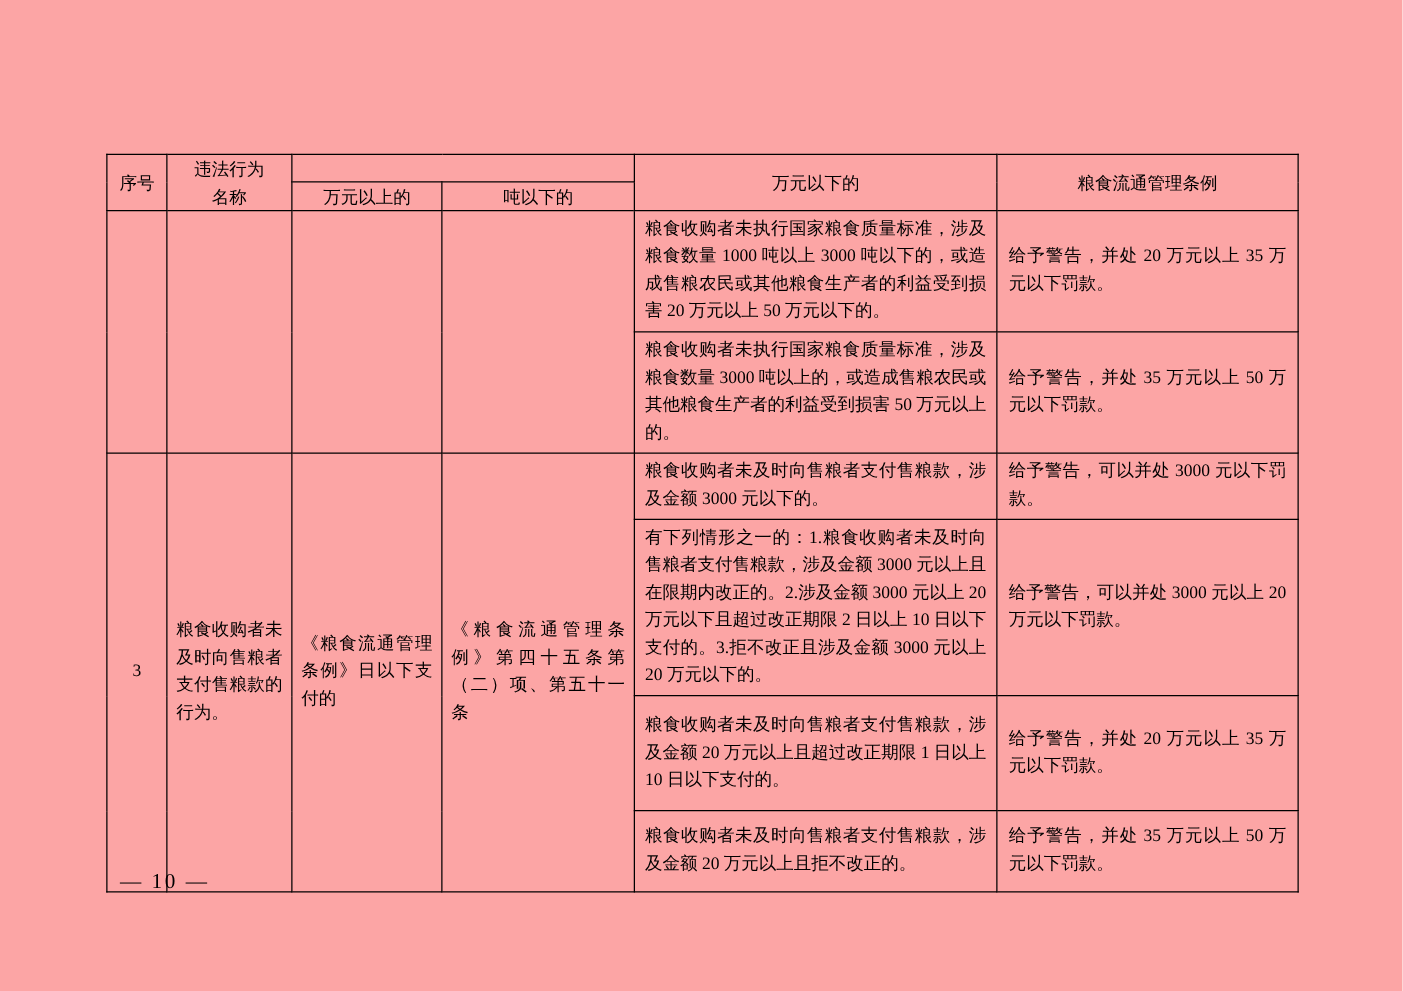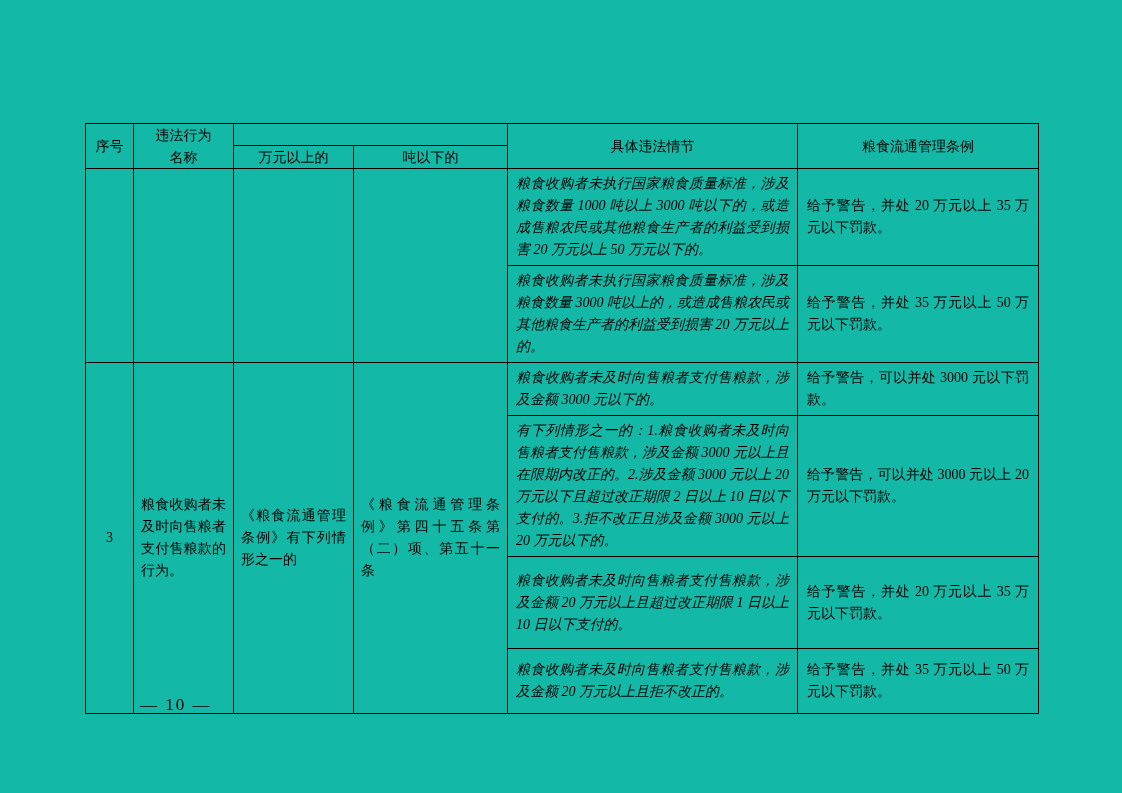--- a/index.html
+++ b/index.html
@@ -1,21 +1,21 @@
 <!DOCTYPE html>
 <html><head>
 <meta charset="utf-8">
 <style>
   * { margin: 0; padding: 0; box-sizing: border-box; }
   html, body { background: #ffffff; }
   .page {
     position: relative;
     width: 1122px;
     height: 793px;
-    background: #14b8a6;
+    background: #fca5a5;
     font-family: "Liberation Serif", "DejaVu Serif", serif;
     color: #000000;
     overflow: hidden;
   }
   table.vtable {
     position: absolute;
     left: 85px;
     top: 123px;
     width: 953px;
     border-collapse: collapse;
@@ -34,30 +34,29 @@
     font-size: 14px;
     text-align: center;
     padding: 0 2px;
   }
   th.hdr .wrap4 {
     display: inline-block;
     max-width: 4.2em;
   }
   td.cno { text-align: center; }
   td.cname, td.cbasis { padding: 4px 7px; text-align: justify; }
-  td.ccirc { padding: 4px 8px; text-align: justify; font-style: italic; }
+  td.ccirc { padding: 4px 8px; text-align: justify; }
   td.cpen  { padding: 4px 9px; text-align: justify; }
   .footer-pagenum {
     position: absolute;
     left: 96px;
     top: 695px;
     font-size: 17px;
     letter-spacing: 2px;
     font-family: "Liberation Serif", "DejaVu Serif", serif;
-    margin-left: 44px;
   }
 </style>
 </head>
 <body>
 
 <div class="page">
 
   <table class="vtable">
     <colgroup>
       <col style="width:48px">
@@ -66,45 +65,45 @@
       <col style="width:154px">
       <col style="width:290px">
       <col style="width:241px">
     </colgroup>
 
     <tbody>
         <tr style="height:22px">
       <th class="hdr" rowspan="2">序号</th>
       <th class="hdr" rowspan="2"><span class="wrap4">违法行为名称</span></th>
       <th class="hdr" colspan="2"></th>
-      <th class="hdr" rowspan="2">具体违法情节</th>
+      <th class="hdr" rowspan="2">万元以下的</th>
       <th class="hdr" rowspan="2">粮食流通管理条例</th>
     </tr>
     <tr style="height:23px">
       <th class="hdr">万元以上的</th>
       <th class="hdr">吨以下的</th>
     </tr>
 
     <tr style="height:96px">
       <td class="cno" rowspan="2"></td>
       <td class="cname" rowspan="2"></td>
       <td class="cbasis" rowspan="2"></td>
       <td class="cbasis" rowspan="2"></td>
       <td class="ccirc">粮食收购者未执行国家粮食质量标准，涉及粮食数量 1000 吨以上 3000 吨以下的，或造成售粮农民或其他粮食生产者的利益受到损害 20 万元以上 50 万元以下的。</td>
       <td class="cpen">给予警告，并处 20 万元以上 35 万元以下罚款。</td>
     </tr>
     <tr style="height:66px">
-      <td class="ccirc">粮食收购者未执行国家粮食质量标准，涉及粮食数量 3000 吨以上的，或造成售粮农民或其他粮食生产者的利益受到损害 20 万元以上的。</td>
+      <td class="ccirc">粮食收购者未执行国家粮食质量标准，涉及粮食数量 3000 吨以上的，或造成售粮农民或其他粮食生产者的利益受到损害 50 万元以上的。</td>
       <td class="cpen">给予警告，并处 35 万元以上 50 万元以下罚款。</td>
     </tr>
 
     <tr style="height:52px">
       <td class="cno" rowspan="4">3</td>
       <td class="cname" rowspan="4">粮食收购者未及时向售粮者支付售粮款的行为。</td>
-      <td class="cbasis" rowspan="4">《粮食流通管理条例》有下列情形之一的</td>
+      <td class="cbasis" rowspan="4">《粮食流通管理条例》日以下支付的</td>
       <td class="cbasis" rowspan="4">《粮食流通管理条例》第四十五条第（二）项、第五十一条</td>
       <td class="ccirc">粮食收购者未及时向售粮者支付售粮款，涉及金额 3000 元以下的。</td>
       <td class="cpen">给予警告，可以并处 3000 元以下罚款。</td>
     </tr>
     <tr style="height:131px">
       <td class="ccirc">有下列情形之一的：1.粮食收购者未及时向售粮者支付售粮款，涉及金额 3000 元以上且在限期内改正的。2.涉及金额 3000 元以上 20 万元以下且超过改正期限 2 日以上 10 日以下支付的。3.拒不改正且涉及金额 3000 元以上 20 万元以下的。</td>
       <td class="cpen">给予警告，可以并处 3000 元以上 20 万元以下罚款。</td>
     </tr>
     <tr style="height:92px">
       <td class="ccirc">粮食收购者未及时向售粮者支付售粮款，涉及金额 20 万元以上且超过改正期限 1 日以上 10 日以下支付的。</td>

